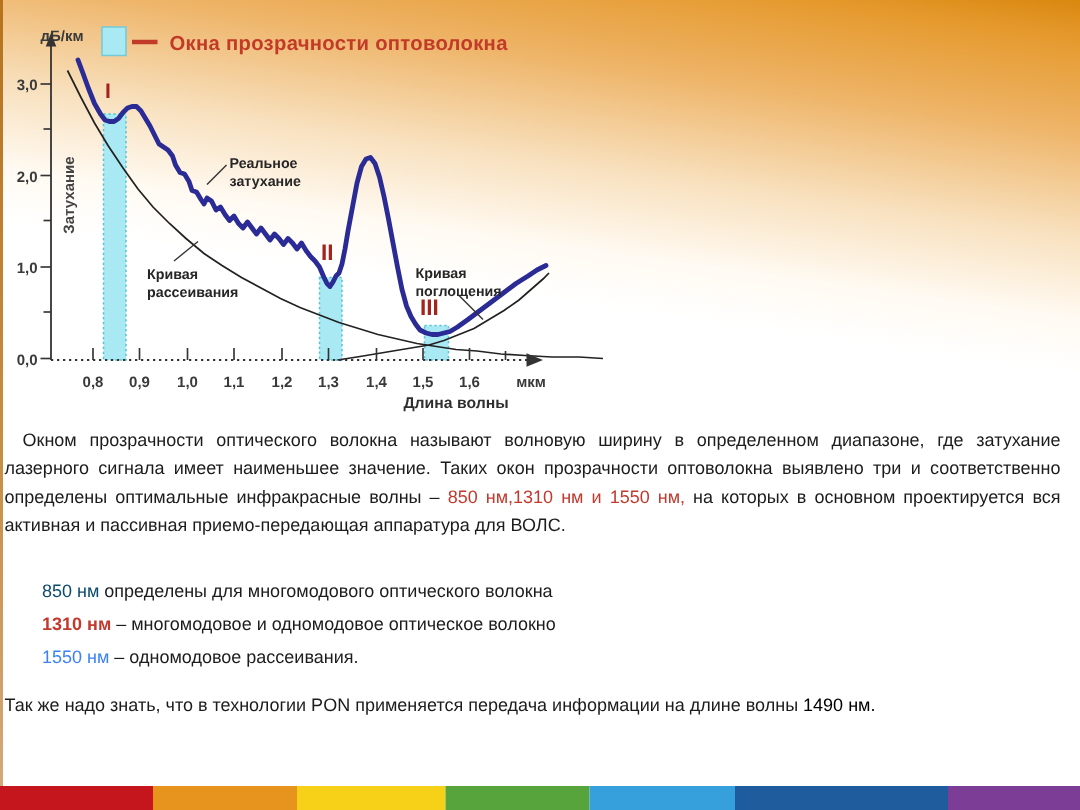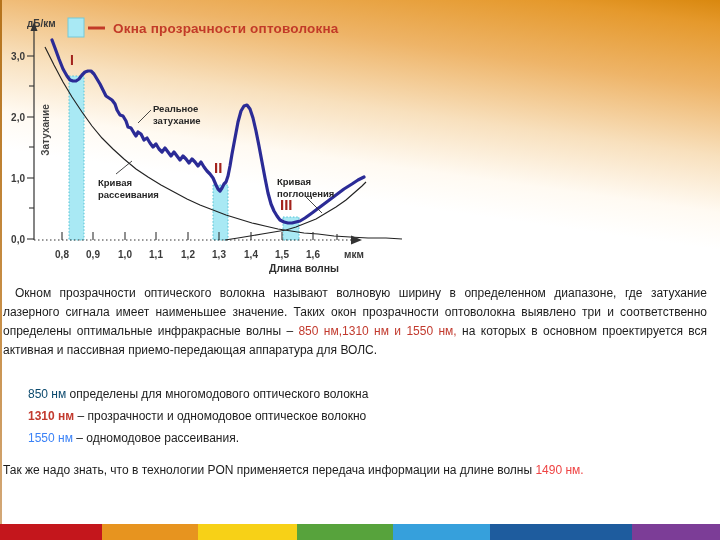--- a/index.html
+++ b/index.html
@@ -121,24 +121,24 @@
       <line class="callout" x1="306" y1="197" x2="322" y2="213"></line>
       <text class="curve-label" x="277" y="185">Кривая</text>
       <text class="curve-label" x="277" y="197">поглощения</text>
     </svg>
   </div>
 
   <div class="body-text">
     <p class="para1"><span>Окном прозрачности оптического волокна называют волновую ширину в определенном диапазоне, где затухание лазерного сигнала имеет наименьшее значение. Таких окон прозрачности оптоволокна выявлено три и соответственно определены оптимальные инфракрасные волны – </span><span style="color: rgb(194, 58, 46);">850 нм,1310 нм и 1550 нм,</span><span> на которых в основном проектируется вся активная и пассивная приемо-передающая аппаратура для ВОЛС.</span></p>
     <div class="wl-list">
       <p><span style="color: #0c4a6e;">850 нм</span><span> определены для многомодового оптического волокна</span></p>
-      <p><span style="color: rgb(194, 58, 46); font-weight: bold;">1310 нм</span><span> – прозрачности и одномодовое оптическое волокно</span></p>
+      <p><span style="color: rgb(194, 58, 46); font-weight: bold;">1310 нм</span><span> – многомодовое и одномодовое оптическое волокно</span></p>
       <p><span style="color: #3b82f6;">1550 нм</span><span> – одномодовое рассеивания.</span></p>
     </div>
-    <p class="para2"><span>Так же надо знать, что в технологии PON применяется передача информации на длине волны </span><span style="color: #ef4444;">1490 нм.</span></p>
+    <p class="para2"><span>Так же надо знать, что в технологии PON применяется передача информации на длине волны </span><span style="color: #000000;">1490 нм.</span></p>
   </div>
 
   <div class="stripe">
     <div class="seg" style="width: 102px; background: rgb(196, 22, 28);"></div>
     <div class="seg" style="width: 96px; background: rgb(231, 148, 31);"></div>
     <div class="seg" style="width: 99px; background: rgb(247, 209, 23);"></div>
     <div class="seg" style="width: 96px; background: rgb(87, 163, 60);"></div>
     <div class="seg" style="width: 97px; background: rgb(54, 160, 220);"></div>
     <div class="seg" style="width: 142px; background: rgb(30, 92, 158);"></div>
     <div class="seg" style="width: 88px; background: rgb(124, 61, 151);"></div>

